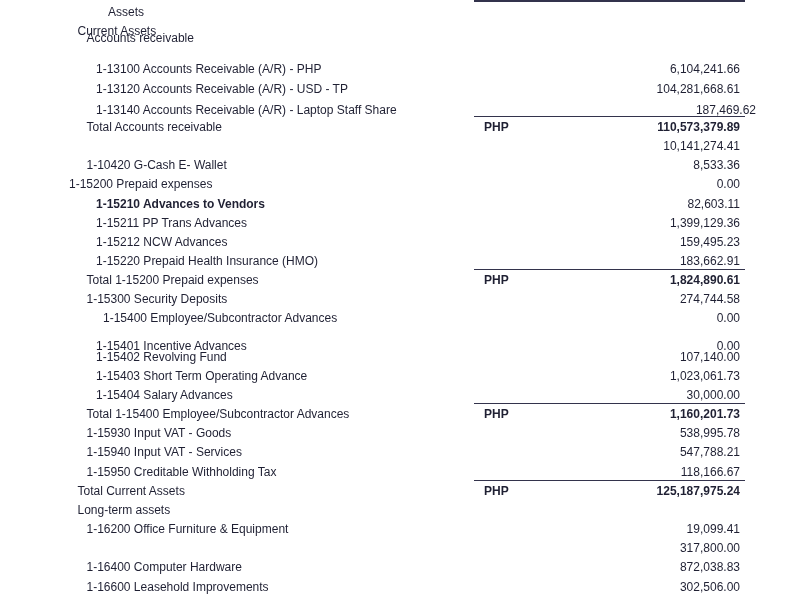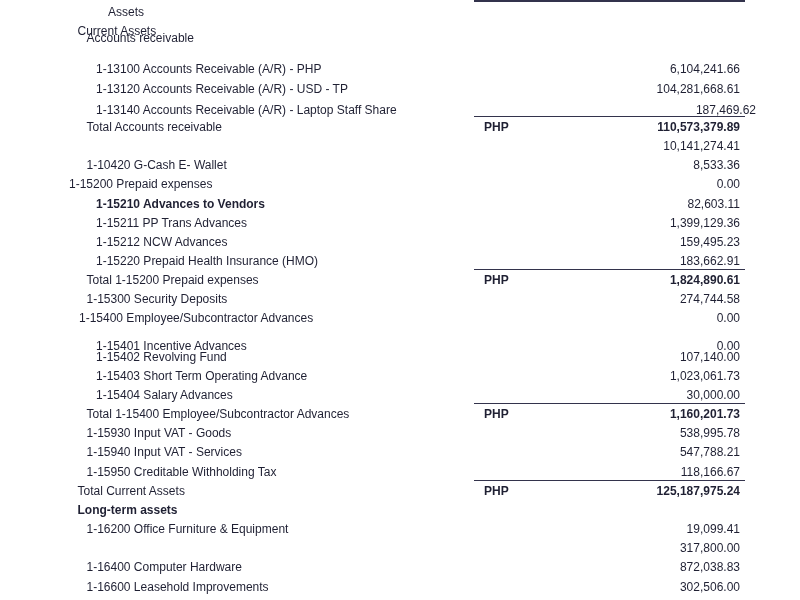--- a/index.html
+++ b/index.html
@@ -125,21 +125,21 @@
         <div class="rule"></div>
         <span class="label" style="left: 86.5px;">Total 1-15200 Prepaid expenses</span>
         <span class="currency">PHP</span>
         <span class="amount">1,824,890.61</span>
       </div>
       <div class="row" style="top: 289.25px;">
         <span class="label" style="left: 86.5px;">1-15300 Security Deposits</span>
         <span class="amount">274,744.58</span>
       </div>
       <div class="row" style="top: 308.4px;">
-        <span class="label" style="left: 79px;">1-15400 Employee/Subcontractor Advances</span>
+        <span class="label" style="left: 103px;">1-15400 Employee/Subcontractor Advances</span>
         <span class="amount">0.00</span>
       </div>
       <div class="row" style="top: 336px;">
         <span class="label" style="left: 96px;">1-15401 Incentive Advances</span>
         <span class="amount">0.00</span>
       </div>
       <div class="row" style="top: 346.7px;">
         <span class="label" style="left: 96px;">1-15402 Revolving Fund</span>
         <span class="amount">107,140.00</span>
       </div>
@@ -169,21 +169,21 @@
         <span class="label" style="left: 86.5px;">1-15950 Creditable Withholding Tax</span>
         <span class="amount">118,166.67</span>
       </div>
       <div class="row total" style="top: 480.75px;">
         <div class="rule"></div>
         <span class="label" style="left: 77.5px;">Total Current Assets</span>
         <span class="currency">PHP</span>
         <span class="amount">125,187,975.24</span>
       </div>
       <div class="row" style="top: 499.9px;">
-        <span class="label" style="left: 77.5px; font-weight: bold;">Long-term assets</span>
+        <span class="label" style="left: 77.5px;">Long-term assets</span>
       </div>
       <div class="row" style="top: 519.05px;">
         <span class="label" style="left: 86.5px;">1-16200 Office Furniture &amp; Equipment</span>
         <span class="amount">19,099.41</span>
       </div>
       <div class="row" style="top: 538.2px;">
         <span class="amount">317,800.00</span>
       </div>
       <div class="row" style="top: 557.35px;">
         <span class="label" style="left: 86.5px;">1-16400 Computer Hardware</span>

